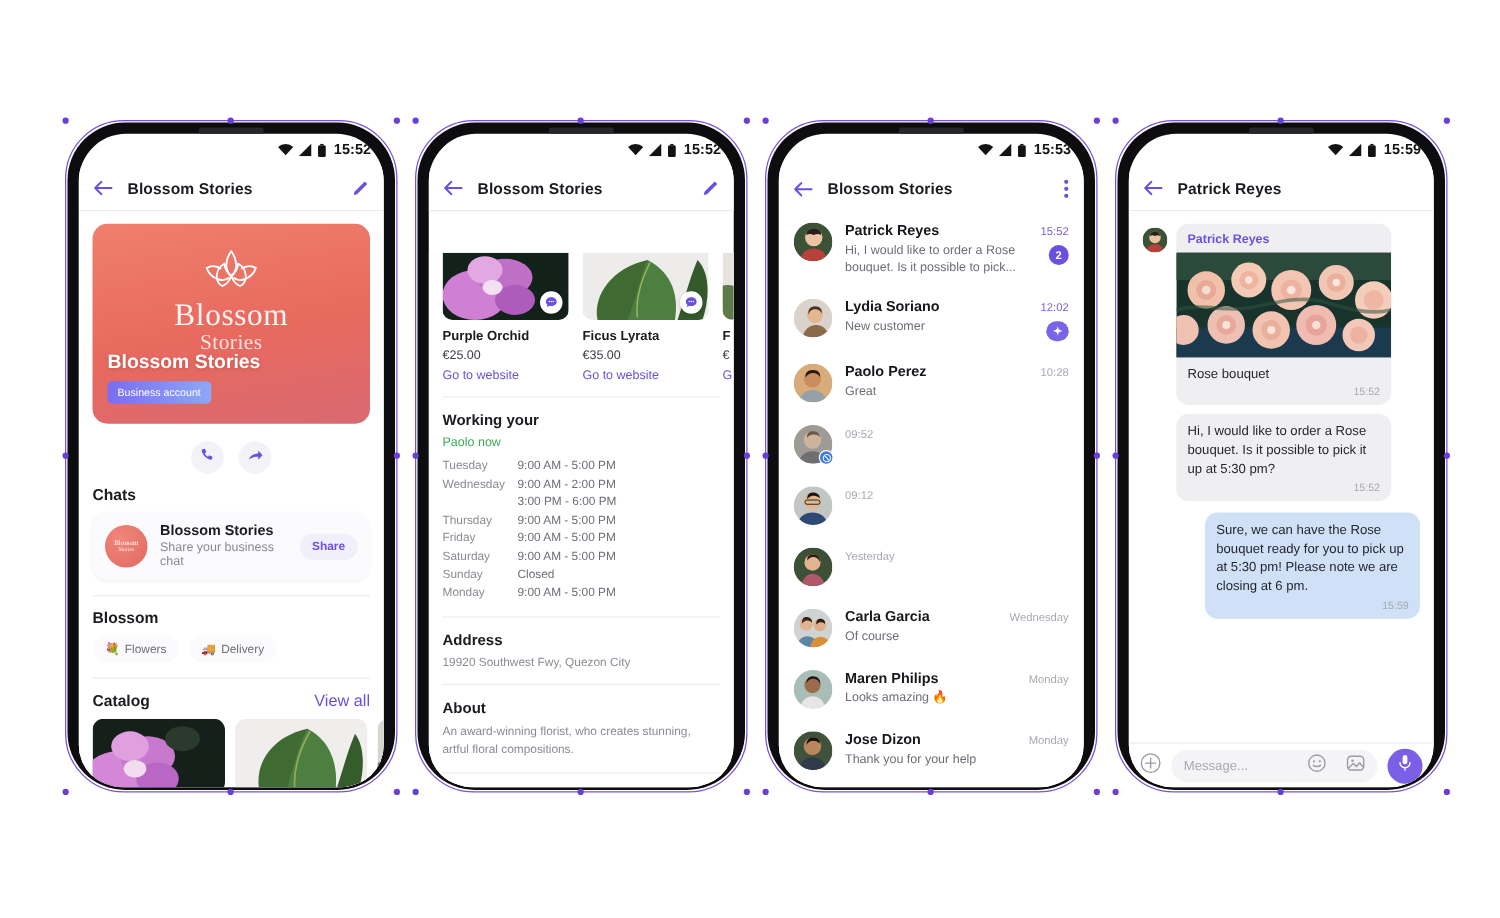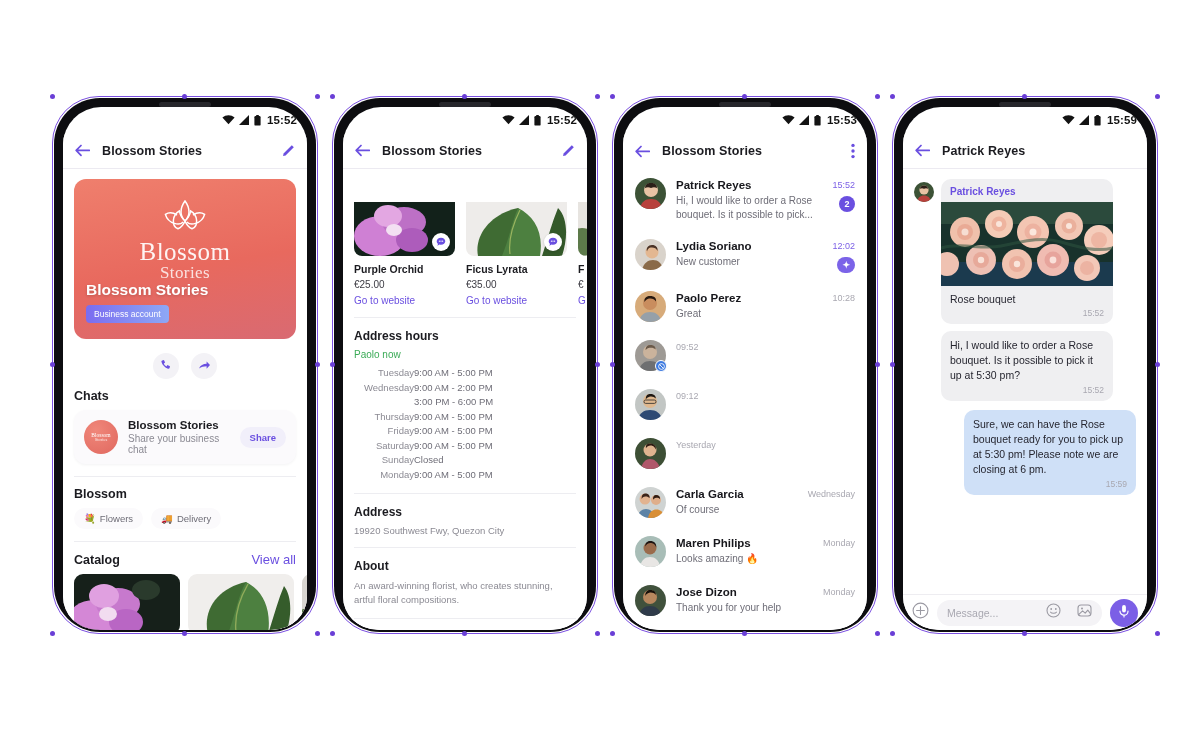--- a/index.html
+++ b/index.html
@@ -181,21 +181,21 @@
     box-shadow:0 1px 3px rgba(0,0,0,.18);
   }
   .prod-name { font-size:10.5px; font-weight:700; color:#1b1b20; margin-top:7px; white-space:nowrap;}
   .prod-price { font-size:10px; color:#3c3b43; margin-top:4px; white-space:nowrap;}
   .prod-link { font-size:10px; color:#6a4fe0; font-weight:500; margin-top:5px; white-space:nowrap;}
   .sec2 { margin-top: 12px; }
   .sec2 h3 { font-size:12px; font-weight:700; color:#1b1b20; }
   .open-now { font-size:10px; color:#3bab57; font-weight:500; margin-top:6px;}
   .hours { margin-top: 6px; }
   .hrow { display:flex; font-size: 9.5px; line-height: 14.5px; color:#8b8a93; }
-  .hrow .d { width: 60px; flex:none;text-align:right; }
+  .hrow .d { width: 60px; flex:none; }
   .hrow .v { color:#6e6d77; }
   .addr { font-size:9.5px; color:#8b8a93; margin-top:6px; }
   .about-txt { font-size:9.5px; color:#8b8a93; margin-top:6px; line-height:14px; }
   .hr2 { height:1px; background:#ededf1; margin: 11px 0; }
 
   
   .p3-body { height: 461px; overflow:hidden; background:#fff; }
   .chatitem {
     display:flex; align-items:flex-start; gap:10px;
     padding: 9px 12px 9px 12px;
@@ -510,21 +510,21 @@
             </div>
             <div class="prod-name">F</div>
             <div class="prod-price">€</div>
             <div class="prod-link">G</div>
           </div>
         </div>
 
         <div class="hr2"></div>
 
         <div class="sec2" style="margin-top:0;">
-          <h3>Address hours</h3>
+          <h3>Working your</h3>
           <div class="open-now">Paolo now</div>
           <div class="hours">
             <div class="hrow">
                 <span class="d">Tuesday</span>
                 <span class="v">9:00 AM - 5:00 PM</span>
               </div>
             <div class="hrow">
                 <span class="d">Wednesday</span>
                 <span class="v">9:00 AM - 2:00 PM</span>
               </div>

